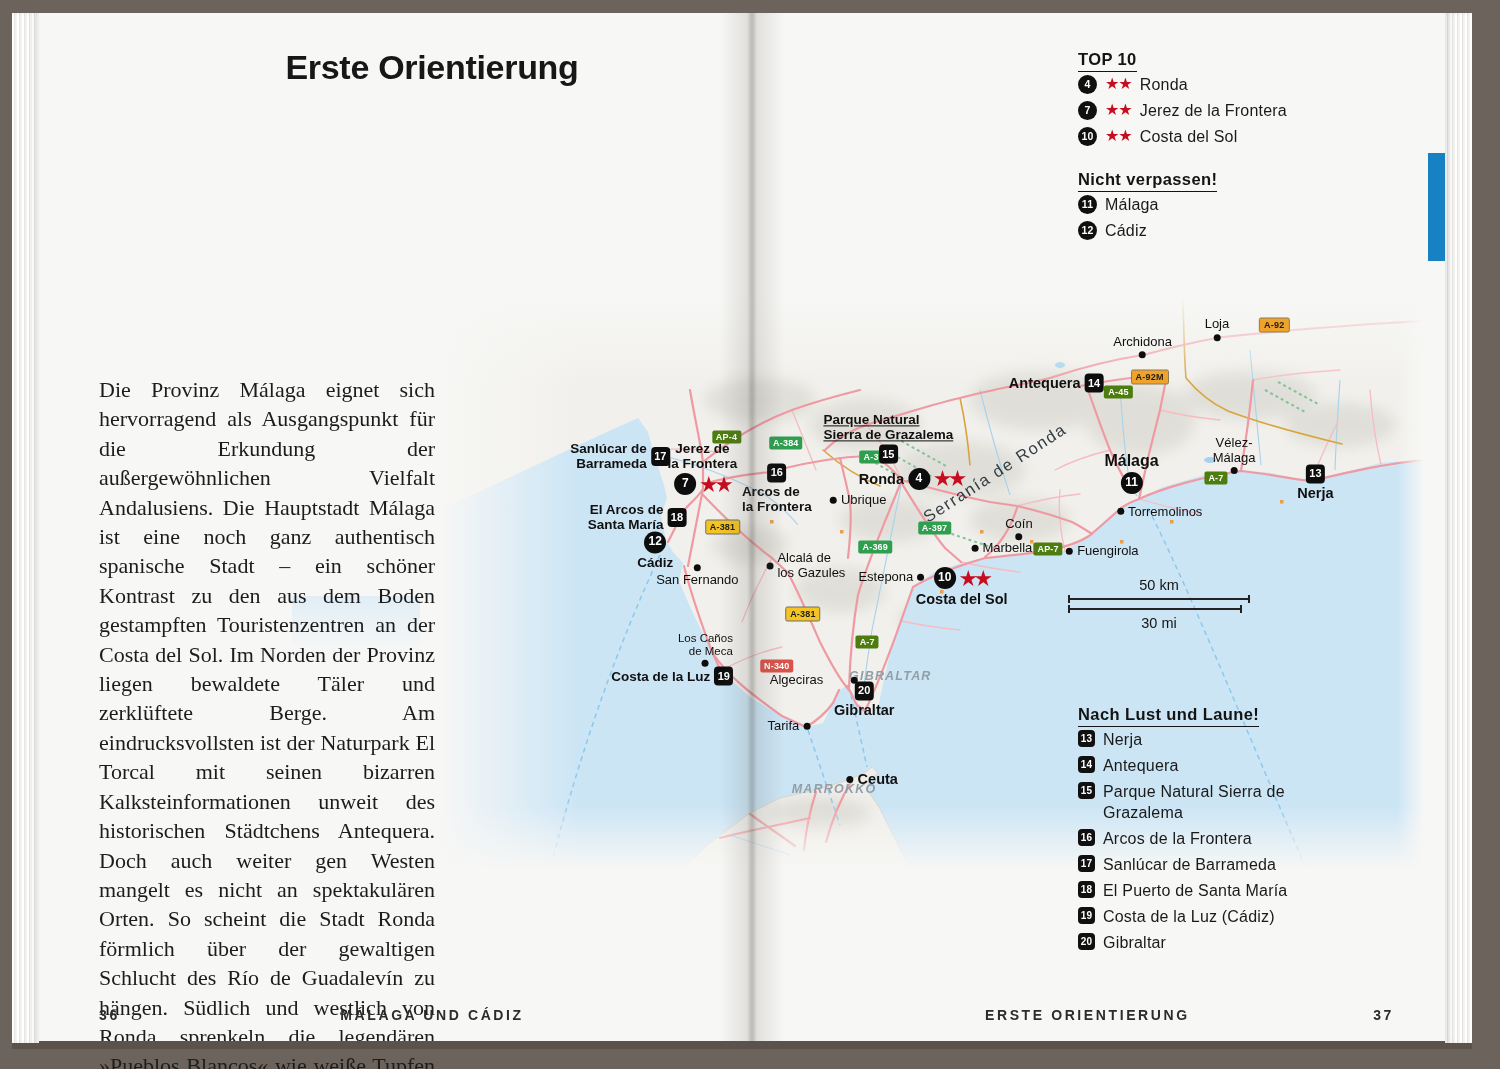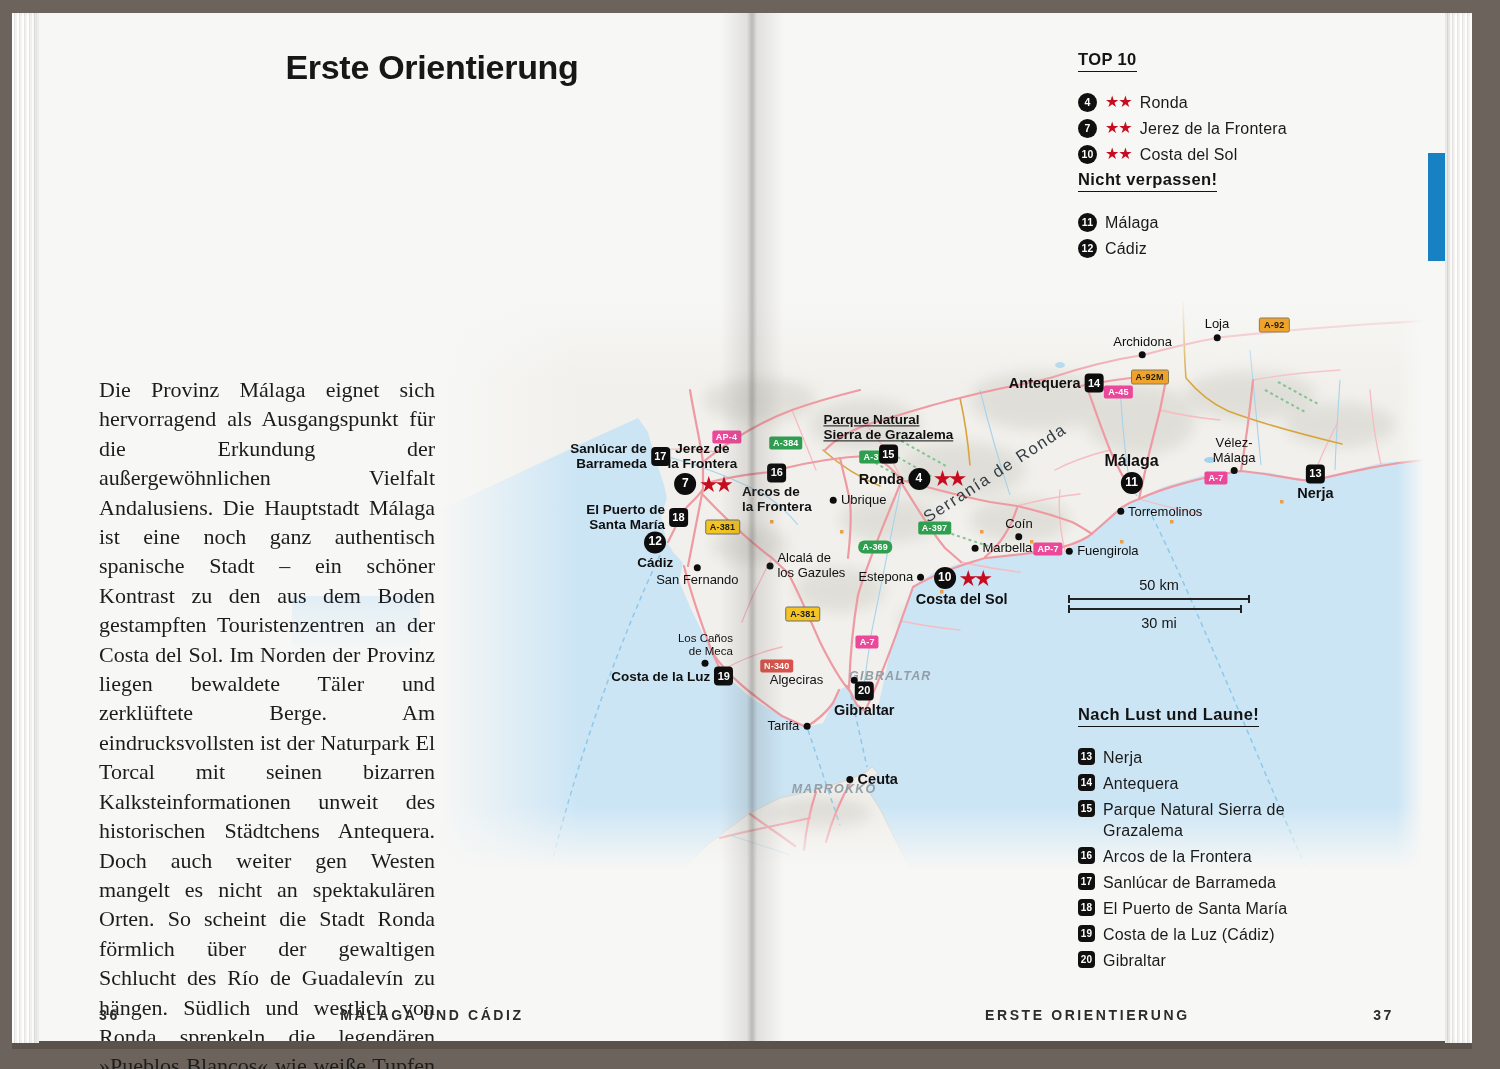--- a/index.html
+++ b/index.html
@@ -24,21 +24,21 @@
          font:400 22px/29.4px "Liberation Serif",serif;color:#1c1c1c;hyphens:auto;-webkit-hyphens:auto;}
   .footer{position:absolute;top:995px;z-index:4;font:700 14px/1 "Liberation Sans",sans-serif;
           color:#2c2c2c;letter-spacing:2.6px;}
   .f-num-l{left:87px;}
   .f-title-l{left:220px;width:400px;text-align:center;}
   .f-title-r{left:973px;}
   .f-num-r{left:1340px;width:42px;text-align:right;}
   
   .list{position:absolute;z-index:4;width:330px;}
   .list-title{display:inline-block;font:700 16.5px/1 "Liberation Sans",sans-serif;color:#141414;
-          letter-spacing:.4px;border-bottom:1.6px solid #141414;padding-bottom:3px;margin-bottom:20px;}
+          letter-spacing:.4px;border-bottom:1.6px solid #141414;padding-bottom:3px;margin-bottom:2px;}
   .items{display:flex;flex-direction:column;gap:5px;}
   .item{display:flex;align-items:flex-start;gap:8px;font:400 16px/21px "Liberation Sans",sans-serif;
         color:#1a1a1a;letter-spacing:.2px;}
   .item .lbl{white-space:pre-line;}
   .badge{flex:0 0 auto;display:inline-flex;align-items:center;justify-content:center;
          background:#101010;color:#fff;font-weight:700;margin-top:1px;}
   .badge.circle{width:19px;height:19px;border-radius:50%;font-size:10.5px;}
   .badge.square{width:17px;height:17px;border-radius:4px;font-size:10px;}
   .stars{color:#c60c1e;font-size:16px;line-height:19px;letter-spacing:-1px;flex:0 0 auto;}
   .top10{left:1066px;top:38px;}
@@ -66,21 +66,21 @@
   .map-label.al-left .ml-text{text-align:left;}
   .col-tb,.col-bt,.dot-a,.dot-b{flex-direction:column;gap:2px;}
   .mrow{display:flex;align-items:center;gap:4px;}
   .mbadge{display:inline-flex;align-items:center;justify-content:center;background:#0d0d0d;color:#fff;font-weight:700;}
   .mbadge.circle{width:22px;height:22px;border-radius:50%;font-size:12px;}
   .mbadge.square{width:19px;height:19px;border-radius:4px;font-size:11px;}
   .mstars{color:#c60c1e;font-size:19px;letter-spacing:-2px;line-height:1;}
   .mdot{width:7px;height:7px;background:#0d0d0d;border-radius:50%;flex:0 0 auto;}
   .shield{position:absolute;transform:translate(-50%,-50%);font:700 9px/1 "Liberation Sans",sans-serif;
           padding:2px 4px;border-radius:2px;color:#fff;letter-spacing:.2px;white-space:nowrap;}
-  .shield.blue{background:#ec4899;}
+  .shield.blue{background:#4d7c0f;}
   .shield.green{background:#2f9e4f;}
   .shield.red{background:#d9534a;}
   .shield.yellow{background:#f3c422;color:#1d1d1d;border:1px solid #6d6d6d;}
   .shield.orange{background:#efa32a;color:#1d1d1d;border:1px solid #8a7a55;}
   .region{position:absolute;white-space:nowrap;}
   .region.serrania{font:400 16.5px "Liberation Sans",sans-serif;color:#333d44;letter-spacing:1.6px;}
   .region.terr{font:italic 700 12.5px "Liberation Sans",sans-serif;color:#939ea6;letter-spacing:1.2px;}
   .scalebar{position:absolute;left:648px;top:288px;width:182px;z-index:2;
             font:400 14.5px/1 "Liberation Sans",sans-serif;color:#141414;text-align:center;}
   .sb-line{height:2px;background:#222;position:relative;margin-top:5px;}
@@ -228,21 +228,21 @@
       </div>
     <div id="map-shields">
         <span class="shield blue" style="left: 30.5%; top: 25.1%;">AP-4</span>
         <span class="shield green" style="left: 36.4%; top: 26.2%;">A-384</span>
         <span class="shield yellow" style="left: 30.1%; top: 40.5%;">A-381</span>
         <span class="shield yellow" style="left: 38.1%; top: 55.4%;">A-381</span>
         <span class="shield red" style="left: 35.5%; top: 64.3%;">N-340</span>
         <span class="shield blue" style="left: 44.5%; top: 60.2%;">A-7</span>
         <span class="shield green" style="left: 45.4%; top: 28.5%;">A-374</span>
         <span class="shield green" style="left: 51.2%; top: 40.7%;">A-397</span>
-        <span class="shield green" style="left: 45.3%; top: 43.9%; border-radius: 6px;">A-369</span>
+        <span class="shield green" style="left: 45.3%; top: 43.9%;">A-369</span>
         <span class="shield blue" style="left: 62.5%; top: 44.3%;">AP-7</span>
         <span class="shield blue" style="left: 79.2%; top: 32.1%;">A-7</span>
         <span class="shield blue" style="left: 69.5%; top: 17.4%;">A-45</span>
         <span class="shield orange" style="left: 72.6%; top: 14.9%;">A-92M</span>
         <span class="shield orange" style="left: 85%; top: 6%;">A-92</span>
       </div>
     <div id="map-labels">
         <div class="map-label row-tb b  al-right" style="left: 19.9%; top: 28.4%;">
           <span class="ml-text">Sanlúcar de
 Barrameda</span>
@@ -250,21 +250,21 @@
         </div>
         <div class="map-label col-tb b  al-center" style="left: 28.1%; top: 30.4%;">
           <span class="ml-text">Jerez de
 la Frontera</span>
           <span class="mrow">
             <span class="mbadge circle">7</span>
             <span class="mstars">★★</span>
           </span>
         </div>
         <div class="map-label row-tb b  al-right" style="left: 21.6%; top: 38.8%;">
-          <span class="ml-text">El Puerto de
+          <span class="ml-text">El Arcos de
 Santa María</span>
           <span class="mbadge square">18</span>
         </div>
         <div class="map-label col-bt b  al-center" style="left: 23.4%; top: 44.6%;">
           <span class="mrow">
             <span class="mbadge circle">12</span>
           </span>
           <span class="ml-text">Cádiz</span>
         </div>
         <div class="map-label col-bt b  al-left" style="left: 35.5%; top: 34%;">

